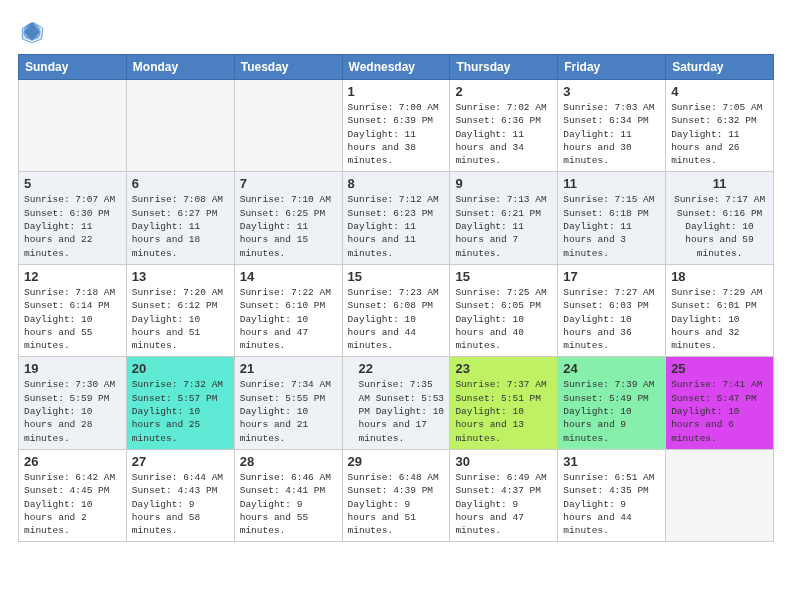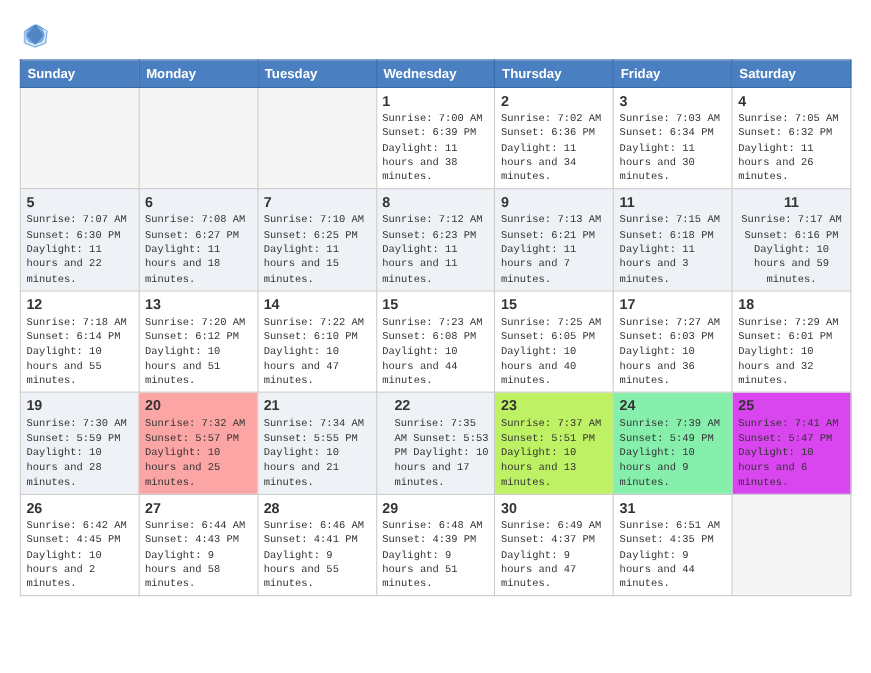--- a/index.html
+++ b/index.html
@@ -266,21 +266,21 @@
           </td>
         </tr>
         <tr style="background: rgb(238, 242, 247);">
           <td style="background: rgb(238, 242, 247);">
             <span class="day-number">19</span>
             <div class="day-info">Sunrise: 7:30 AM
 Sunset: 5:59 PM
 Daylight: 10 hours
 and 28 minutes.</div>
           </td>
-          <td style="background: #fca5a5;">
+          <td style="background: #5eead4;">
             <span class="day-number">20</span>
             <div class="day-info">Sunrise: 7:32 AM
 Sunset: 5:57 PM
 Daylight: 10 hours
 and 25 minutes.</div>
           </td>
           <td style="background: rgb(238, 242, 247);">
             <span class="day-number">21</span>
             <div class="day-info">Sunrise: 7:34 AM
 Sunset: 5:55 PM

